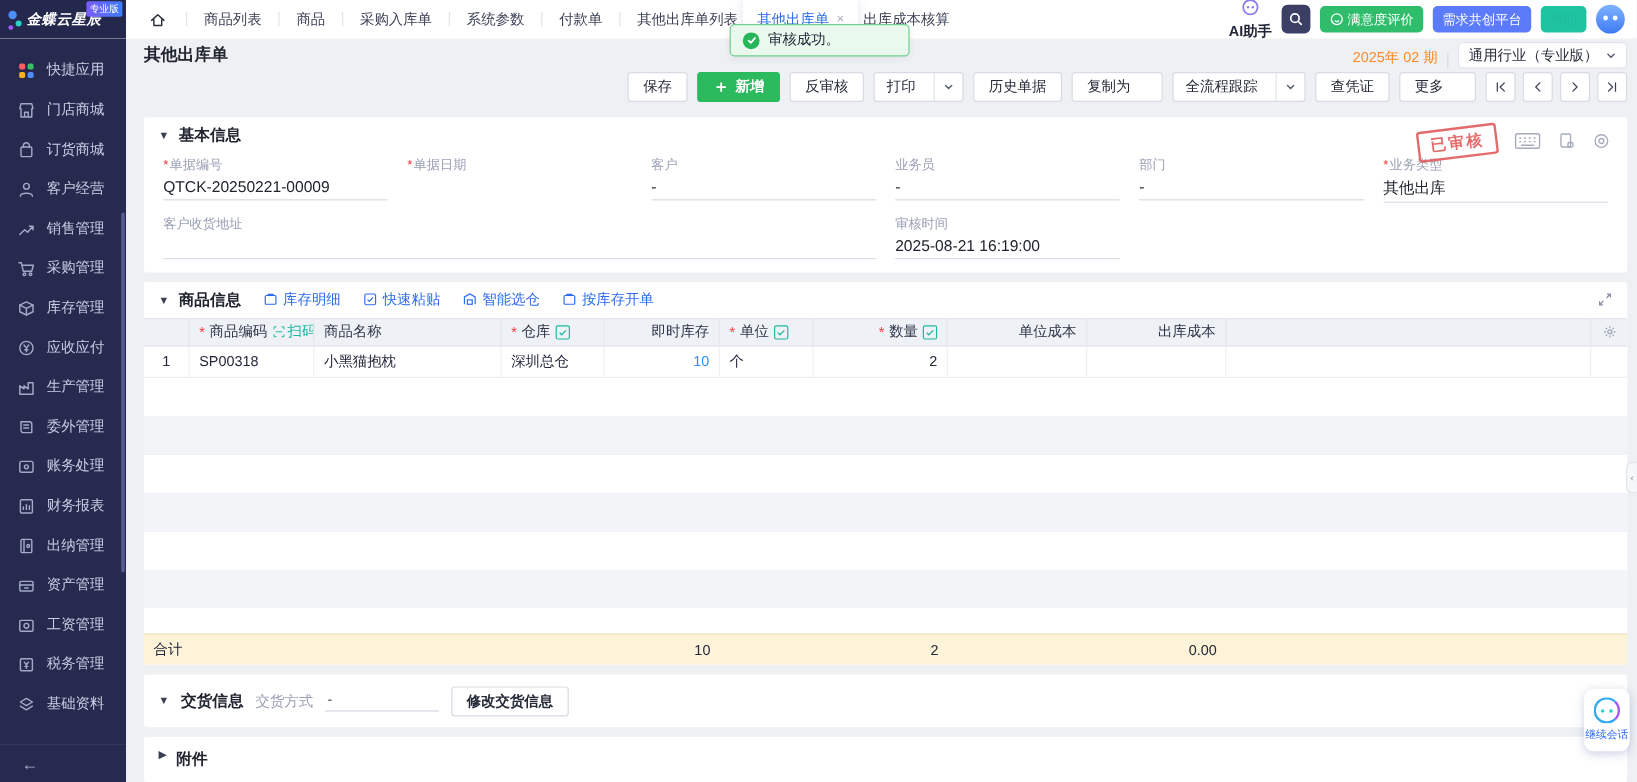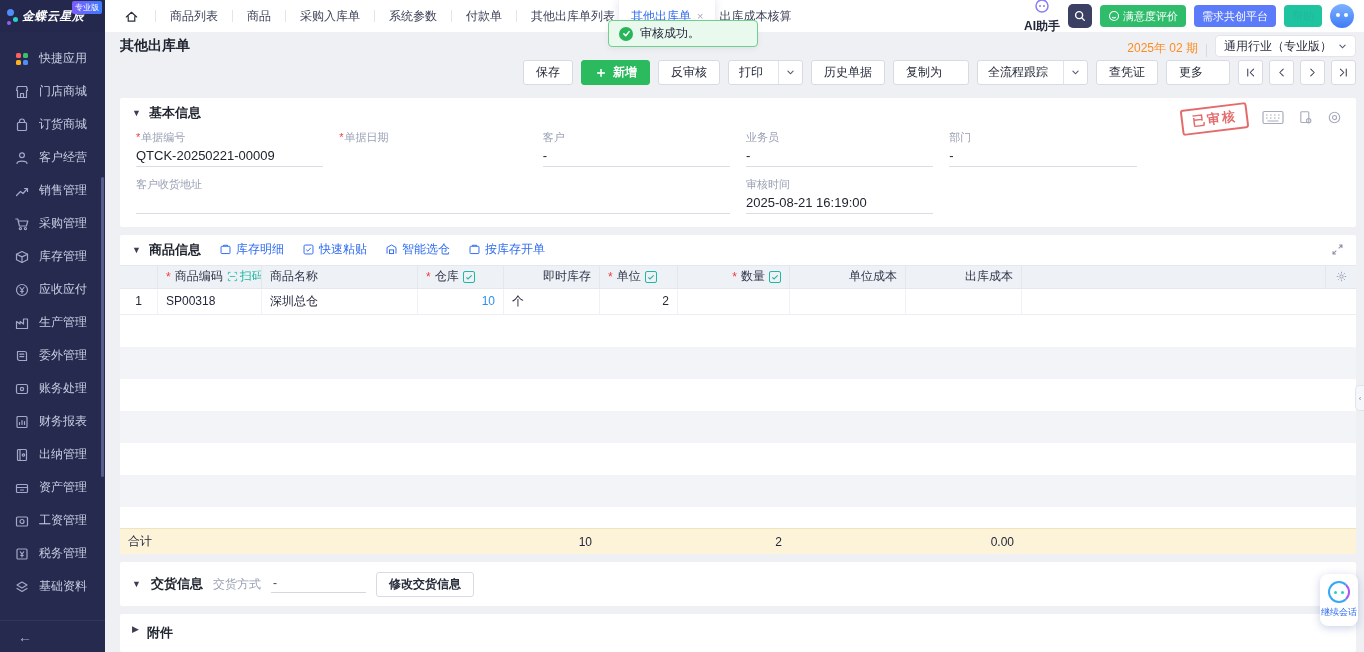--- a/index.html
+++ b/index.html
@@ -479,20 +479,24 @@
             <div class="f-value">-</div>
           </div>
           <div class="field">
             <div class="f-label"><span>业务员</span></div>
             <div class="f-value">-</div>
           </div>
           <div class="field">
             <div class="f-label"><span>部门</span></div>
             <div class="f-value">-</div>
           </div>
+          <div class="field">
+            <div class="f-label"><span class="req">*</span><span>业务类型</span></div>
+            <div class="f-value">其他出库</div>
+          </div>
           <div class="field span3">
             <div class="f-label"><span>客户收货地址</span></div>
             <div class="f-value"></div>
           </div>
           <div class="field">
             <div class="f-label"><span>审核时间</span></div>
             <div class="f-value">2025-08-21 16:19:00</div>
           </div>
         </div>
       </div>
@@ -594,20 +598,21 @@
             <svg width="13" height="13" viewBox="0 0 16 16" fill="none" stroke="#9ba1b3" stroke-width="1.2">
                 <circle cx="8" cy="8" r="2"></circle>
                 <path d="M8 2.2v2M8 11.8v2M2.2 8h2M11.8 8h2M3.9 3.9l1.4 1.4M10.7 10.7l1.4 1.4M12.1 3.9l-1.4 1.4M5.3 10.7l-1.4 1.4"></path>
               </svg>
           </div>
         </div>
 
         <div class="trow drow">
           <div class="c">1</div>
           <div>SP00318</div>
+          <div>小黑猫抱枕</div>
           <div>深圳总仓</div>
           <div class="r blue-val">10</div>
           <div>个</div>
           <div class="r">2</div>
           <div class="r"></div>
           <div class="r"></div>
           <div></div>
           <div></div>
         </div>
 

